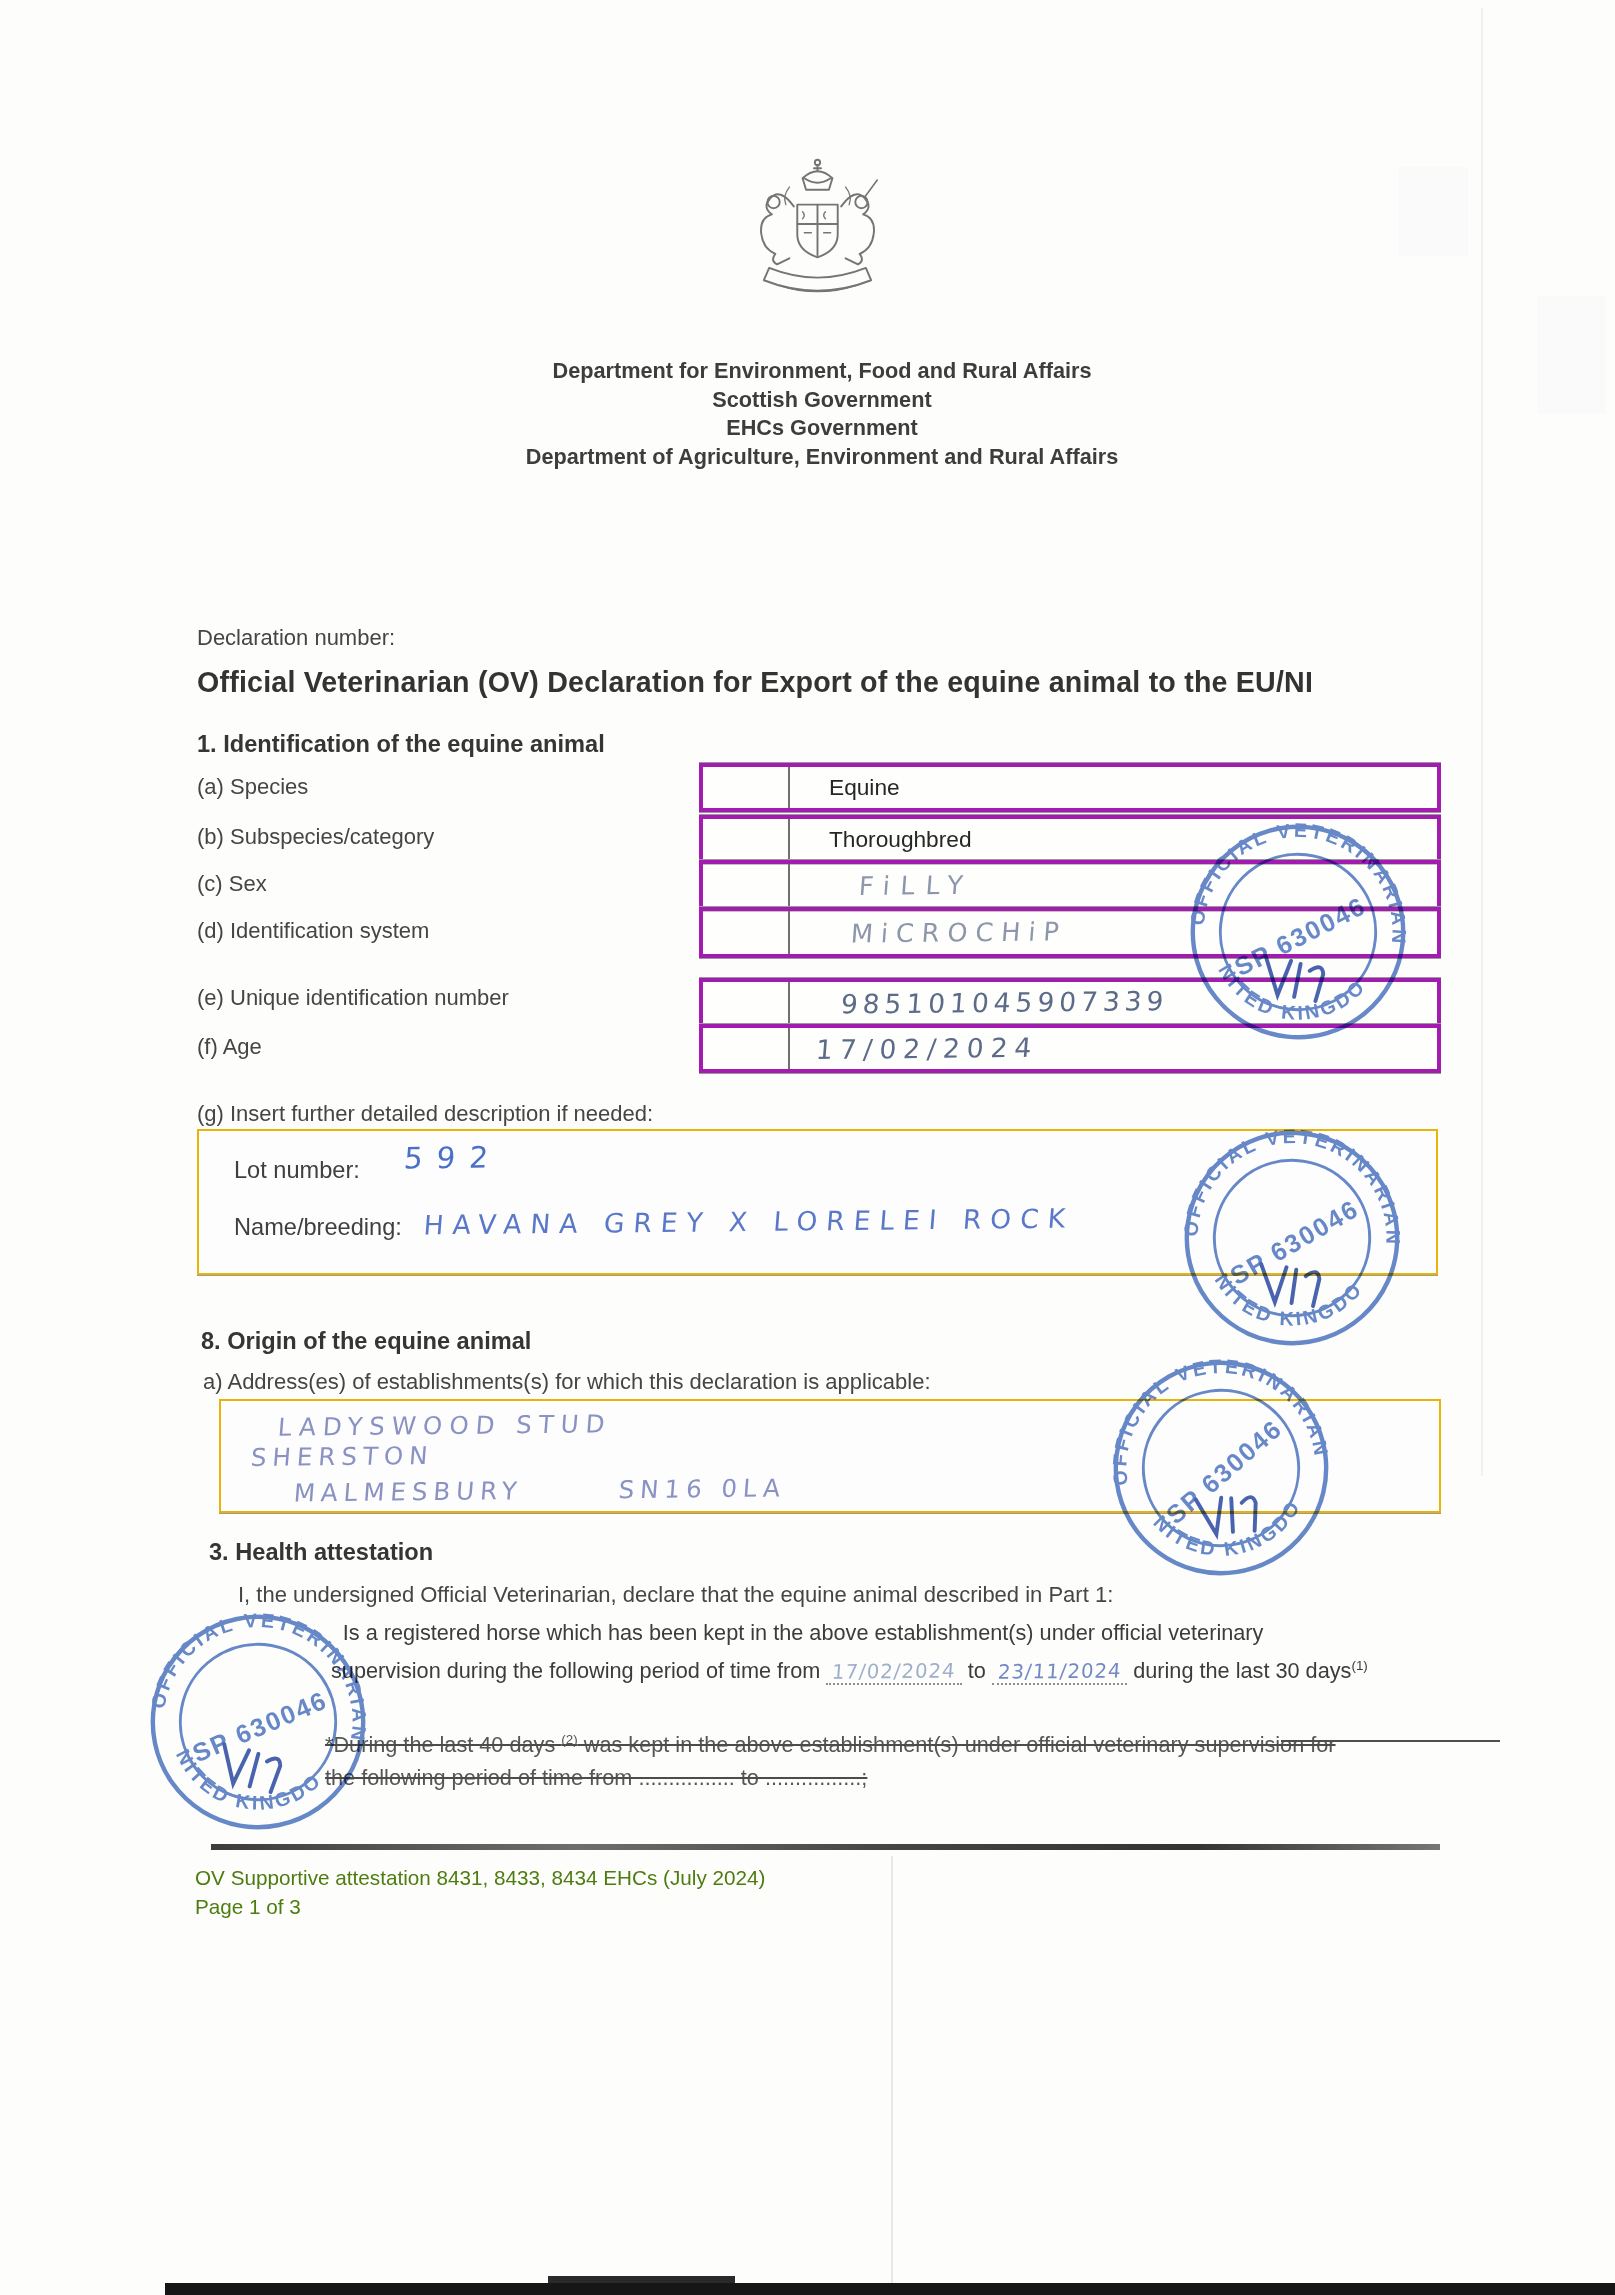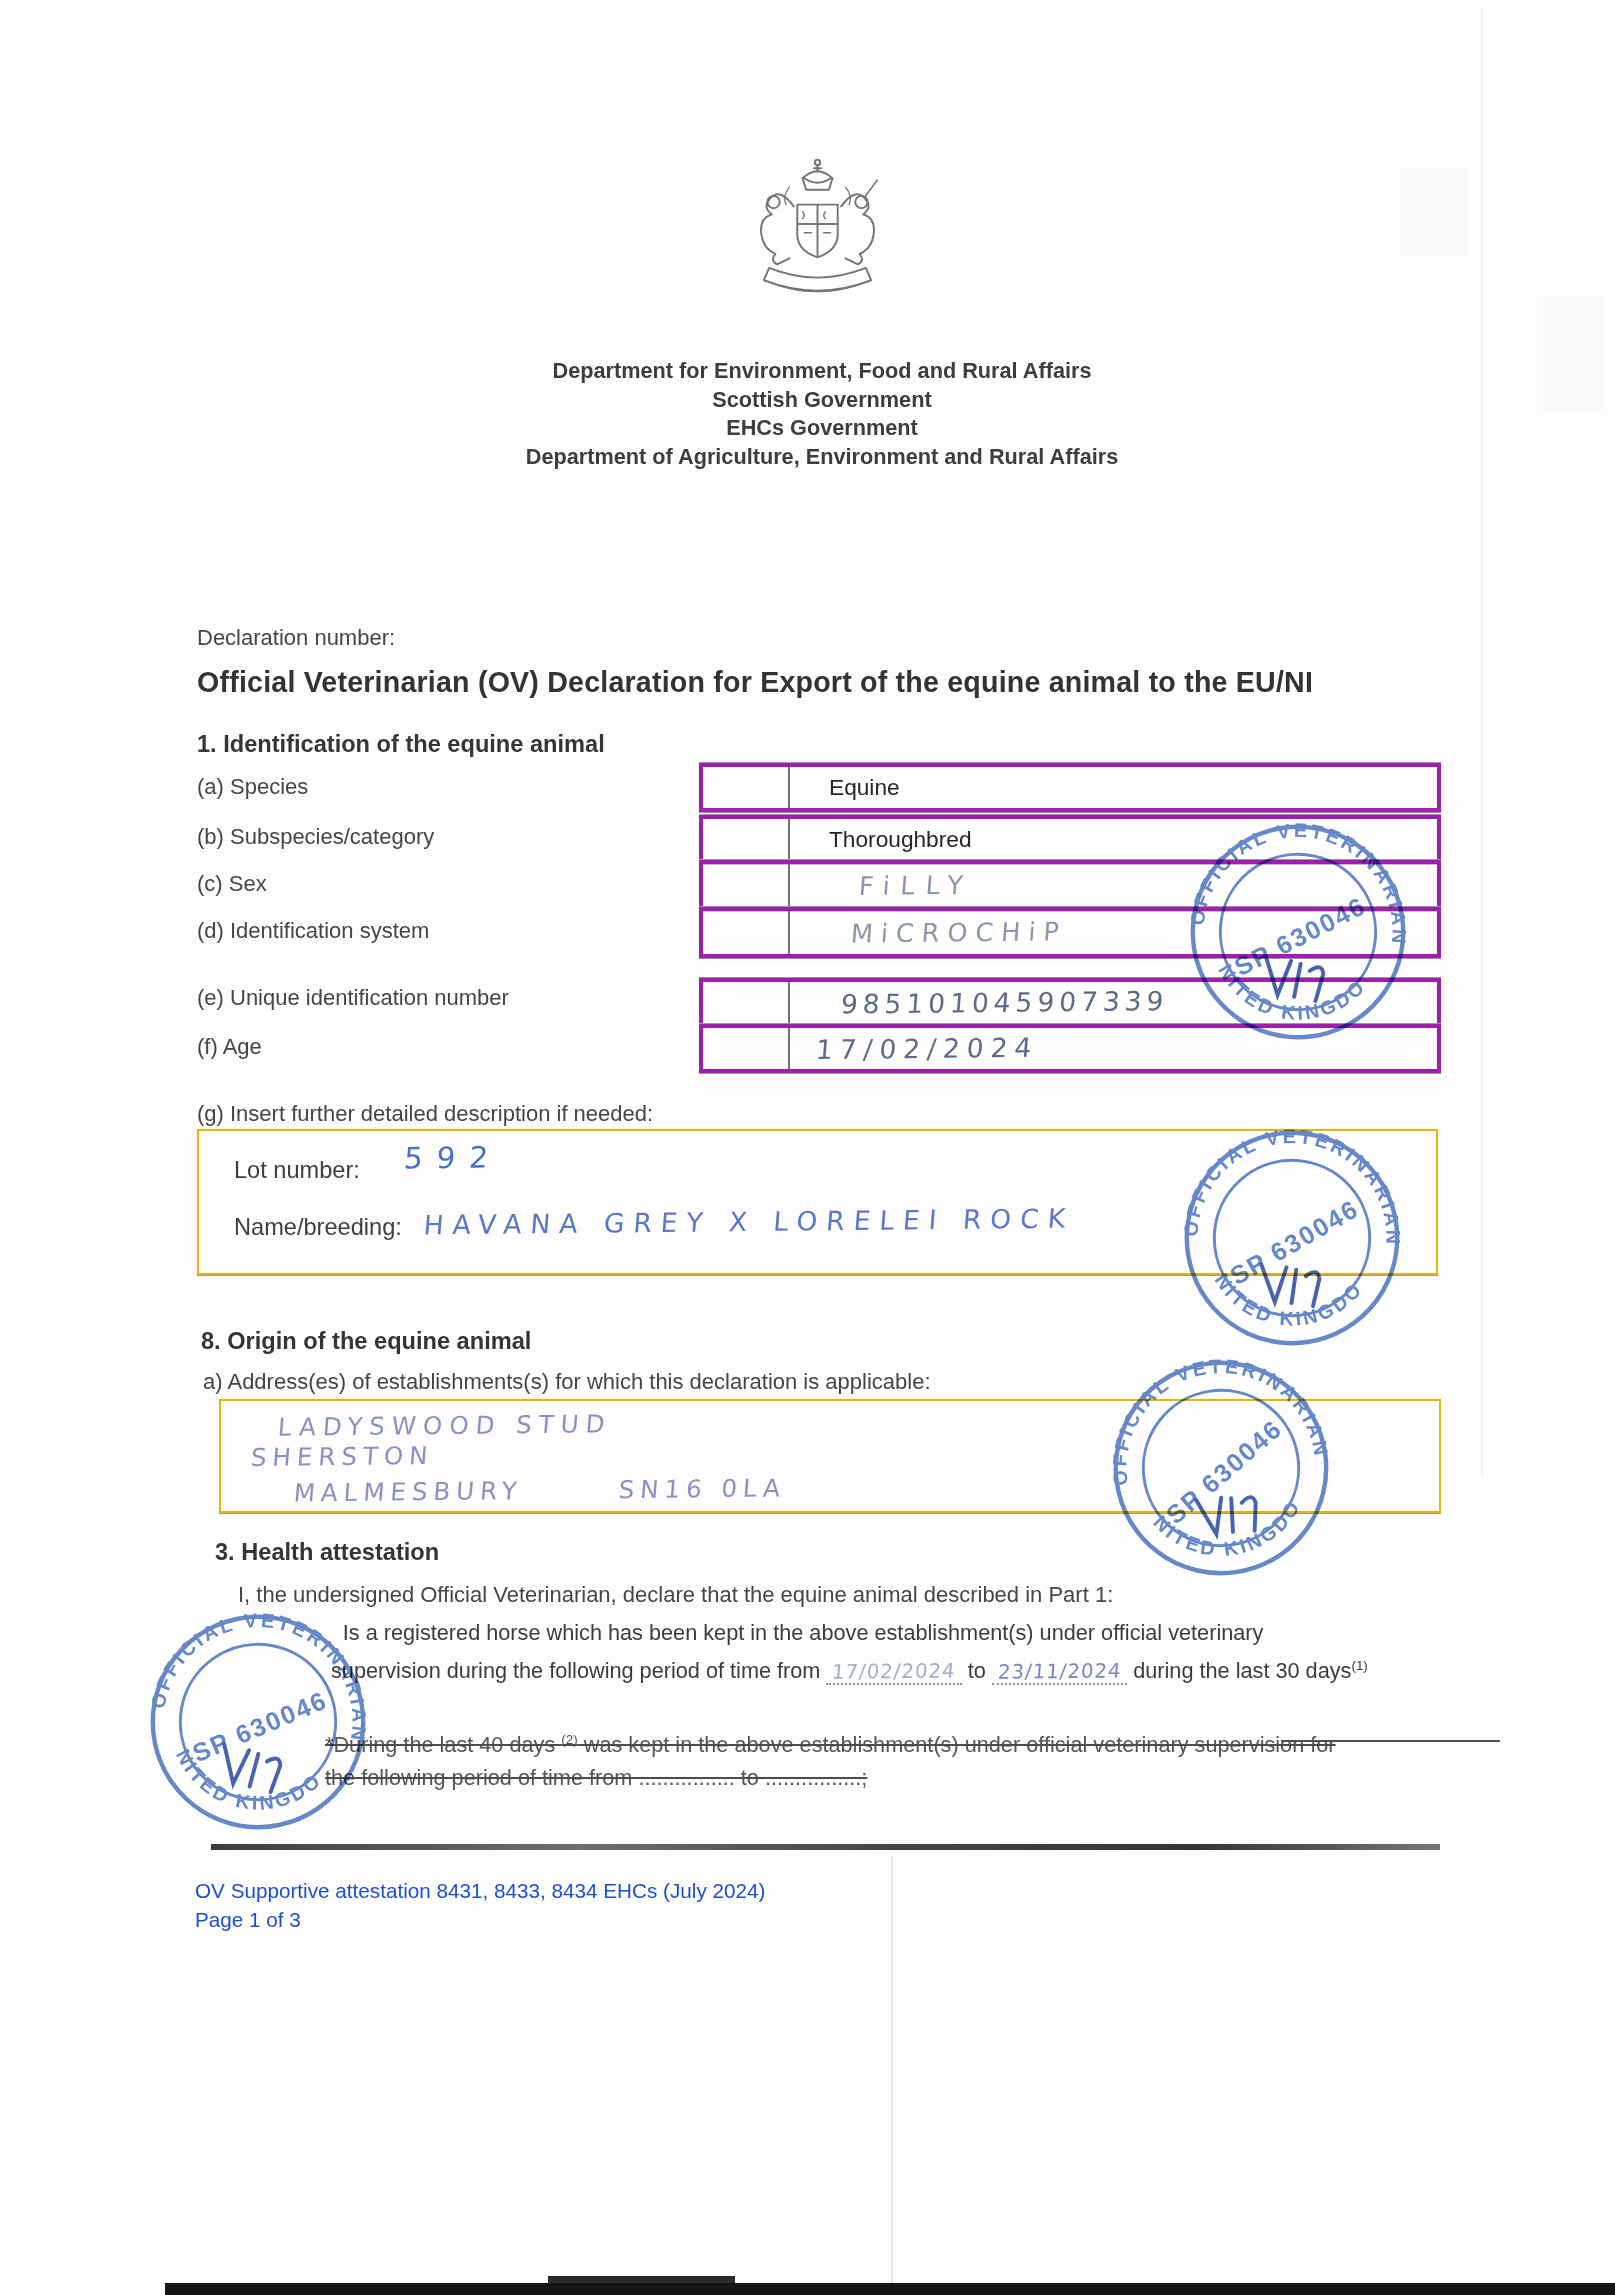--- a/index.html
+++ b/index.html
@@ -22,21 +22,21 @@
   .hw-dark { color:#5c6b88; }
   .hw-lite { color:#8a92c4; }
   .bigbox { position:absolute; border:2px solid #eab308; background:rgba(255,255,255,0.3); box-shadow:0 1px 0 #9a9a9a; }
   .g-lab { position:absolute; font-size:23.6px; color:#3f3f3f; }
   .clause { position:absolute; font-size:21.7px; line-height:32.5px; color:#3c3c3c; }
   .nowrap { white-space:nowrap;text-align:right; }
   .dotted { border-bottom:2px dotted #8f8f8f; padding:0 5.9px; }
   .struck { text-decoration:line-through; text-decoration-thickness:2px; text-decoration-color:#4c4c4c; color:#555; }
   sup { font-size:0.62em; }
   .divider { position:absolute; height:5.9px; background:linear-gradient(90deg,#3c3c3c,#6e6e6e 30%,#454545 55%,#333 80%,#777); }
-  .footer { font-size:20.7px; color:#1d4ed8;margin-top:13px; }
+  .footer { font-size:20.7px; color:#4d7c0f; }
   .stamp { position:absolute; mix-blend-mode:multiply; opacity:0.92; }
   .stamp-arc { font-family:"Liberation Sans", sans-serif; font-size:20px; font-weight:bold; letter-spacing:3px; }
   .stamp-num { font-family:"Liberation Sans", sans-serif; font-size:26px; font-weight:600; letter-spacing:2px; }
   .artifact { position:absolute; }
   .strike-ext { position:absolute; height:2px; background:#4f4f4f; }
 </style>
 </head>
 <body>
 
 <div id="page">
@@ -120,21 +120,21 @@
   </div>
 
   <div class="abs h-sec" style="left:201px; top:1328px;">8. Origin of the equine animal</div>
   <div class="abs label" style="left:203px; top:1369px;">a) Address(es) of establishments(s) for which this declaration is applicable:</div>
   <div class="bigbox" style="left:219px; top:1399px; width:1218px; height:110px;">
     <span class="hw hw-lite abs" style="left:57px; top:9.9px; font-size:24.6px; letter-spacing:6.9px;">LADYSWOOD STUD</span>
     <span class="hw hw-lite abs" style="left:29.6px; top:41px; font-size:24.6px; letter-spacing:5.9px;">SHERSTON</span>
     <span class="hw hw-lite abs" style="left:73px; top:75px; font-size:24.6px; letter-spacing:5.9px;">MALMESBURY       SN16 0LA</span>
   </div>
 
-  <div class="abs h-sec" style="left:215px; top:1539px;">3. Health attestation</div>
+  <div class="abs h-sec" style="left:209px; top:1539px;">3. Health attestation</div>
   <div class="abs label nowrap" style="left:238px; top:1582px;">I, the undersigned Official Veterinarian, declare that the equine animal described in Part 1:</div>
 
   <div class="clause" style="left:331px; top:1617px; width:1202px;">
     <span class="nowrap" style="margin-left:11.8px;">Is a registered horse which has been kept in the above establishment(s) under official veterinary</span><br>
     <span class="nowrap">
       <span>supervision during the following period of time from</span>
       <span class="dotted"><span class="hw" style="font-size:19.7px; letter-spacing:1px; color:#9faecb;">17/02/2024</span></span>
       <span>to</span>
       <span class="dotted"><span class="hw" style="font-size:19.7px; letter-spacing:1px; color:#7388c4;">23/11/2024</span></span>
       <span>during the last 30 days</span><sup>(1)</sup>

